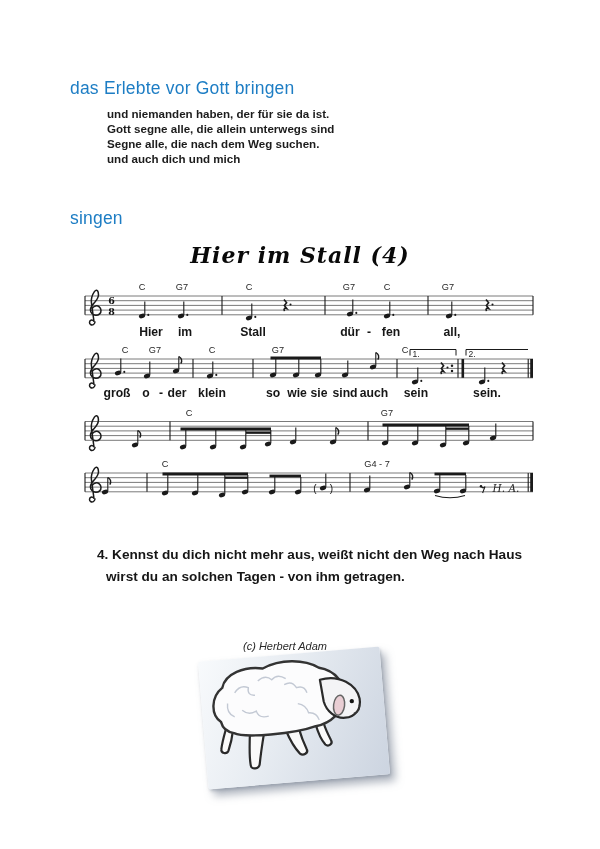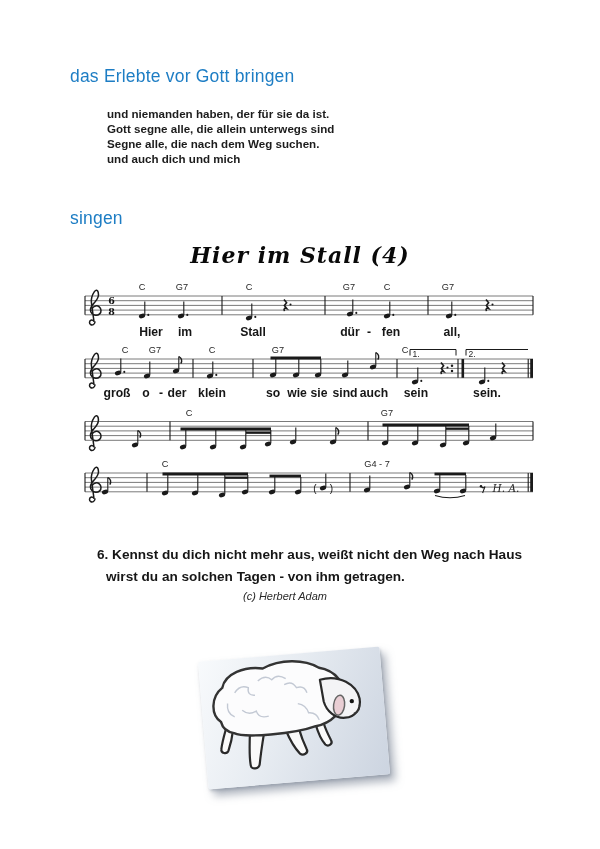--- a/index.html
+++ b/index.html
@@ -4,39 +4,39 @@
 <style>
   html,body{margin:0;padding:0;}
   body{
     width:600px;height:849px;position:relative;background:#ffffff;
     font-family:"Liberation Sans",sans-serif;overflow:hidden;
   }
   .blue-heading{
     position:absolute;left:70px;color:#1d7dc4;font-size:17.5px;
     font-weight:400;letter-spacing:.2px;
   }
-  #heading1{top:66px;}
+  #heading1{top:78px;}
   #heading2{top:208px;}
   #prayer{
     position:absolute;left:107px;top:106px;font-size:11.6px;font-weight:bold;
     color:#1c1c1c;line-height:15px;
   }
   #song-title{
     position:absolute;left:50px;top:242px;width:500px;text-align:center;
     font-family:"DejaVu Serif",serif;font-style:italic;font-weight:600;
     font-size:22px;color:#090909;letter-spacing:1px;
   }
   #music-svg{position:absolute;left:0;top:243px;}
   #verse{
     position:absolute;left:97px;top:544px;font-size:13.6px;font-weight:bold;
     color:#161616;line-height:22px;width:460px;
   }
   #verse .l2{margin-left:9px;}
   #credit{
-    position:absolute;left:100px;top:590px;width:370px;text-align:center;
+    position:absolute;left:100px;top:640px;width:370px;text-align:center;
     font-style:italic;font-size:11px;color:#2a2a2a;
   }
   #sheep-card{
     position:absolute;left:203px;top:654px;width:182px;height:128px;
     transform:rotate(-4.8deg);border-radius:2px;
     background:linear-gradient(115deg,#f8fafc 0%,#e6ebf1 45%,#ccd4e0 100%);
     box-shadow:5px 7px 9px rgba(110,120,138,.55), 1px 2px 3px rgba(110,120,138,.35);
   }
 </style>
 </head>
@@ -260,21 +260,21 @@
     <line x1="439.8" y1="247.2" x2="439.8" y2="232" stroke="#1a1a1a" stroke-width="1.1"></line>
     <ellipse cx="463" cy="248" rx="3.2" ry="2.25" fill="#1a1a1a" transform="rotate(-20 463 248)"></ellipse>
     <line x1="465.8" y1="247.2" x2="465.8" y2="232" stroke="#1a1a1a" stroke-width="1.1"></line>
     <circle cx="481" cy="243.3" r="1.25" fill="#1a1a1a"></circle>
     <path d="M481.6,244.3 C483,245.1 484.2,244.9 485,243.6 L482.6,250" fill="none" stroke="#1a1a1a" stroke-width="1.1"></path>
     <path d="M435,252.5 Q450,257 465,252.5" fill="none" stroke="#1a1a1a" stroke-width="1.1"></path>
     <text x="506" y="249" font-size="10.5" fill="#222" text-anchor="middle" font-family="&quot;DejaVu Serif&quot;,serif" font-style="italic">H. A.</text>
   </svg>
 
 <div id="verse">
-  <div class="l1">6. Kennst du dich nicht mehr aus, weißt nicht den Weg nach Haus</div>
+  <div class="l1">4. Kennst du dich nicht mehr aus, weißt nicht den Weg nach Haus</div>
   <div class="l2">wirst du an solchen Tagen - von ihm getragen.</div>
 </div>
 
 <div id="credit">(c) Herbert Adam</div>
 
 <div id="sheep-card">
   <svg width="182" height="128" viewBox="0 0 182 128">
 
     <g stroke="#2a2a2a" stroke-width="2.2" fill="#fafafa" stroke-linejoin="round">
       <path d="M22,70 C19,78 17,84 16,89 C15,93 21,95 23,91 C26,84 28,77 29,72 Z"></path>

